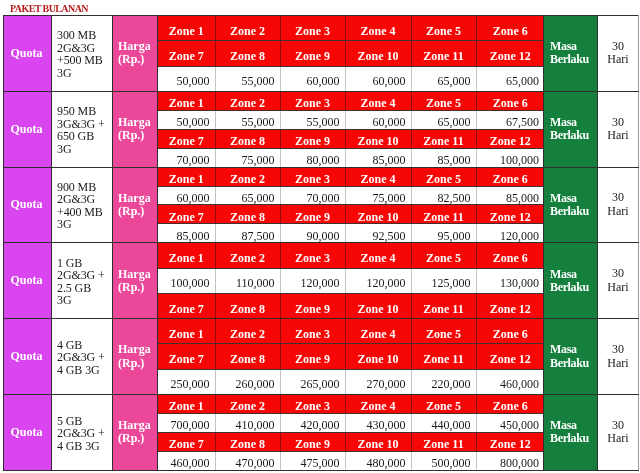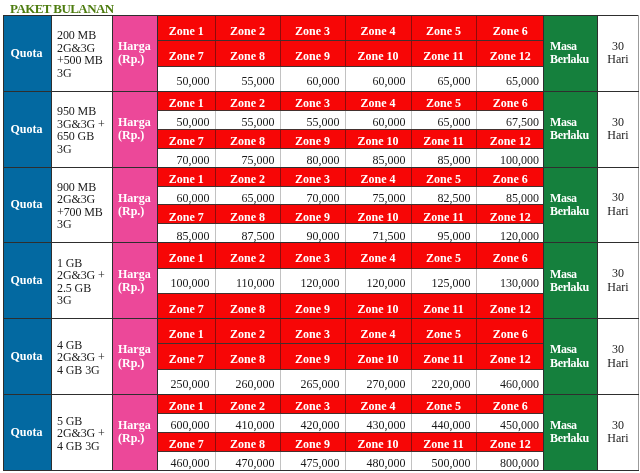--- a/index.html
+++ b/index.html
@@ -8,41 +8,41 @@
     background: #ffffff;
     width: 640px; height: 473px;
     overflow: hidden;
   }
   body { font-family: "Liberation Serif", serif; -webkit-font-smoothing: antialiased; }
   #page { position: relative; width: 640px; height: 473px; background:#ffffff; }
 
   #title {
     position: absolute;
     left: 10px; top: 1.5px;
-    font-size: 13px;
+    font-size: 10px;
     letter-spacing: -0.58px;
     font-weight: bold;
-    color: #4d7c0f;
+    color: #b91c1c;
     line-height: 14px;
     white-space: nowrap;
   }
 
   #tbl {
     position: absolute;
     left: 3px; top: 15px;
     width: 635px;
     border-collapse: collapse;
     table-layout: fixed;
   }
   #tbl > tbody > tr { height: 74.8px; }
   #tbl > tbody > tr > td { padding: 0; margin: 0; vertical-align: middle;
     border: 1px solid #2e2e2e; height: 74.8px; }
   #tbl > tbody > tr > td:last-child { border-right: 1px solid #9b9b9b; }
 
-  .c-quota { background: #0369a1; color:#fff; font-weight:bold; font-size:12px; text-align:center; padding-right:2px !important; }
+  .c-quota { background: #d946ef; color:#fff; font-weight:bold; font-size:12px; text-align:center; padding-right:2px !important; }
   .c-desc  { background:#fff; color:#1a1a1a; font-size:12px; text-align:left; padding-left:5px !important; line-height:12.5px; letter-spacing:-0.1px; vertical-align:middle !important; }
   .c-desc > div { position:relative; top:1px; }
   .c-harga { background:#ec4899; color:#fff; font-weight:bold; font-size:12px; text-align:left; padding-left:5px !important; line-height:13.2px; }
   .c-masa  { background:#15803d; color:#fff; font-weight:bold; font-size:12px; text-align:left; padding-left:6px !important; line-height:13.2px; letter-spacing:-0.35px; }
   .c-hari  { background:#fff; color:#1a1a1a; font-size:12px; text-align:center; line-height:13.5px; }
   .c-zones { padding:0 !important; vertical-align:top !important; }
 
   .zonegrid { width:100%; height:100%; border-collapse:collapse; table-layout:fixed; }
   .zonegrid td { padding:0; height:16.7px; line-height:13px; vertical-align:middle; }
   .zh span, .zv span { display:block; position:relative; top:3px; }
@@ -70,21 +70,21 @@
       <col style="width:45px">
       <col style="width:386px">
       <col style="width:54px">
       <col style="width:41px">
     </colgroup>
     <tbody id="tbody">
         <tr>
           <td class="c-quota"><span>Quota</span></td>
           <td class="c-desc">
             <div>
-              <span class="ln">200 MB</span>
+              <span class="ln">300 MB</span>
               <span class="ln">2G&amp;3G</span>
               <span class="ln">+500 MB</span>
               <span class="ln">3G</span>
             </div>
           </td>
           <td class="c-harga">
             <span class="ln">Harga</span>
             <span class="ln">(Rp.)</span>
           </td>
           <td class="c-zones">
@@ -286,21 +286,21 @@
             <span class="ln">30</span>
             <span class="ln">Hari</span>
           </td>
         </tr>
         <tr>
           <td class="c-quota"><span>Quota</span></td>
           <td class="c-desc">
             <div>
               <span class="ln">900 MB</span>
               <span class="ln">2G&amp;3G</span>
-              <span class="ln">+700 MB</span>
+              <span class="ln">+400 MB</span>
               <span class="ln">3G</span>
             </div>
           </td>
           <td class="c-harga">
             <span class="ln">Harga</span>
             <span class="ln">(Rp.)</span>
           </td>
           <td class="c-zones">
             <table class="zonegrid">
               <colgroup>
@@ -376,21 +376,21 @@
                   <td class="zv">
                     <span>85,000</span>
                   </td>
                   <td class="zv">
                     <span>87,500</span>
                   </td>
                   <td class="zv">
                     <span>90,000</span>
                   </td>
                   <td class="zv">
-                    <span>71,500</span>
+                    <span>92,500</span>
                   </td>
                   <td class="zv">
                     <span>95,000</span>
                   </td>
                   <td class="zv">
                     <span>120,000</span>
                   </td>
                 </tr>
               </tbody>
             </table>
@@ -636,21 +636,21 @@
                   </td>
                   <td class="zh">
                     <span>Zone 5</span>
                   </td>
                   <td class="zh">
                     <span>Zone 6</span>
                   </td>
                 </tr>
                 <tr class="r-zv">
                   <td class="zv">
-                    <span>600,000</span>
+                    <span>700,000</span>
                   </td>
                   <td class="zv">
                     <span>410,000</span>
                   </td>
                   <td class="zv">
                     <span>420,000</span>
                   </td>
                   <td class="zv">
                     <span>430,000</span>
                   </td>

